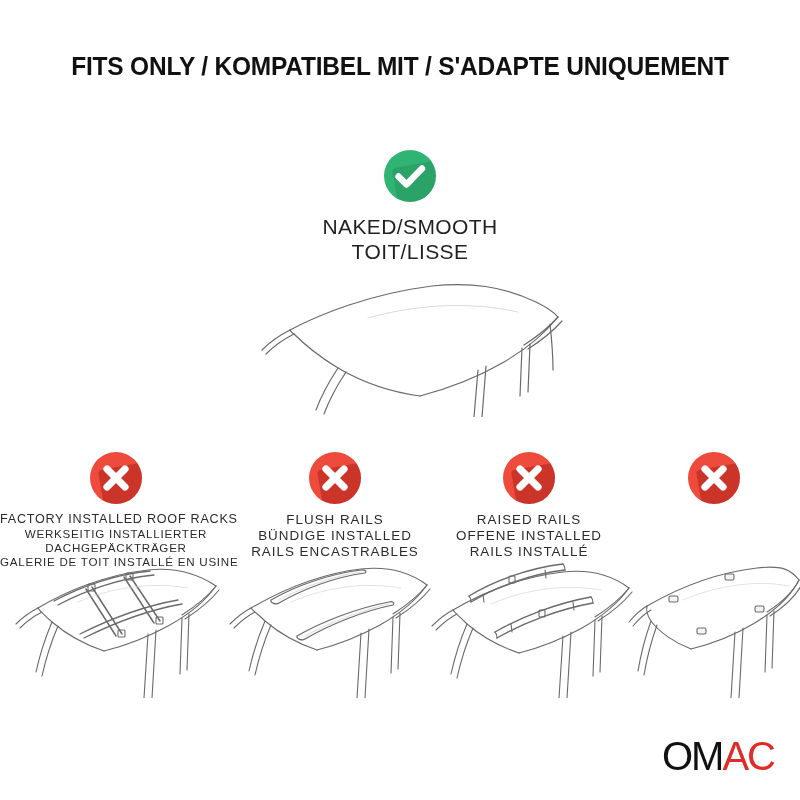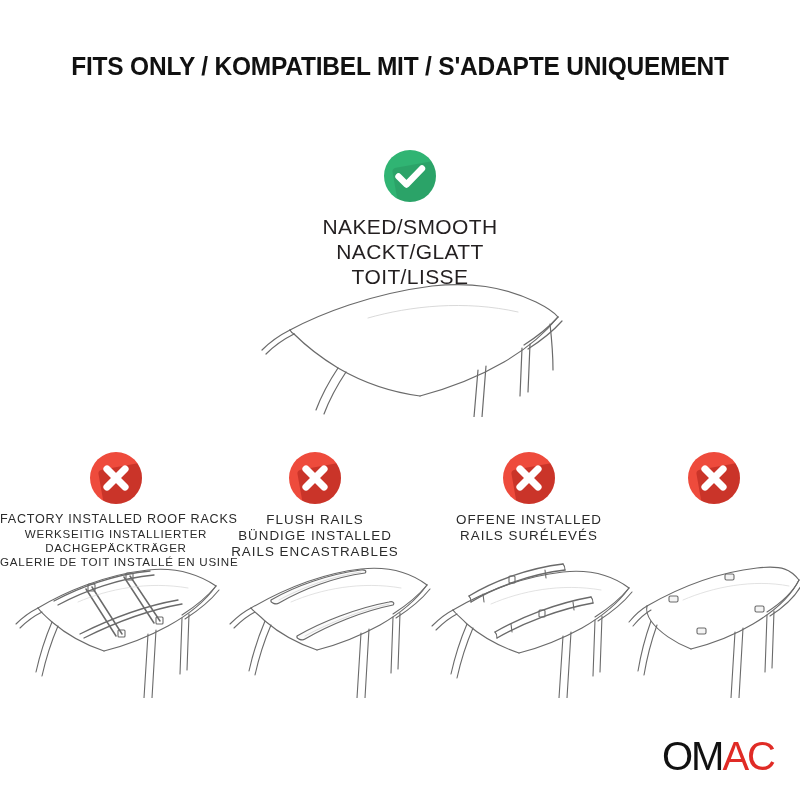--- a/index.html
+++ b/index.html
@@ -88,21 +88,21 @@
     height: 145px;
   }
 
   
   .reject-col {
     position: absolute;
     top: 452px;
     text-align: center;
   }
   #col-factory { left: 0px;   width: 232px; }
-  #col-flush   { left: 216px; width: 198px; text-align: center; }
+  #col-flush   { left: 236px; width: 198px; text-align: center; }
   #col-raised  { left: 430px; width: 198px; }
   #col-fixed   { left: 628px; width: 172px; }
 
   .reject-col .label-stack { margin-top: 8px; }
   .reject-col .label-stack .l {
     font-size: 13px;
     letter-spacing: 0.9px;
     color: #2b2b2b;
   }
   #col-factory .label-stack .l { font-size: 11.6px; letter-spacing: 0.75px; }
@@ -145,21 +145,20 @@
 
   <div class="badge ok">
     <div class="shade"></div>
     <svg width="52" height="52" viewBox="0 0 52 52" aria-hidden="true">
       <path d="M14.5 26.5 L22.5 34.5 L38 18.5" fill="none" stroke="#ffffff" stroke-width="6.4" stroke-linecap="round" stroke-linejoin="round"></path>
     </svg>
   </div>
 
   <div class="label-stack">
     <span class="l">NAKED/SMOOTH</span>
-    <span class="l">NACKT/GLATT</span>
     <span class="l">TOIT/LISSE</span>
   </div>
 </div>
 
 <div id="hero-illustration">
   <svg width="330" height="145" viewBox="0 0 330 145" aria-hidden="true">
     <g fill="none" stroke="#6a6a6a" stroke-width="1.2" stroke-linejoin="round" stroke-linecap="round">
 
       <path d="M40 58 C70 42 120 22 182 14 C220 10 252 14 286 30 C296 35 304 40 308 45"></path>
       <path d="M308 45 C296 60 278 76 254 90 C230 104 200 116 170 124"></path>
@@ -226,22 +225,23 @@
   <div class="badge bad">
     <div class="shade"></div>
     <svg width="52" height="52" viewBox="0 0 52 52" aria-hidden="true">
       <g stroke="#ffffff" stroke-width="7.2" stroke-linecap="round">
         <line x1="17" y1="17" x2="35" y2="35"></line>
         <line x1="35" y1="17" x2="17" y2="35"></line>
       </g>
     </svg>
   </div>
   <div class="label-stack">
+    <span class="l">RAISED RAILS</span>
     <span class="l">OFFENE INSTALLED</span>
-    <span class="l">RAILS SURÉLEVÉS</span>
+    <span class="l">RAILS INSTALLÉ</span>
   </div>
 </div>
 
 <div class="reject-col" id="col-fixed">
   <div class="badge bad">
     <div class="shade"></div>
     <svg width="52" height="52" viewBox="0 0 52 52" aria-hidden="true">
       <g stroke="#ffffff" stroke-width="7.2" stroke-linecap="round">
         <line x1="17" y1="17" x2="35" y2="35"></line>
         <line x1="35" y1="17" x2="17" y2="35"></line>

